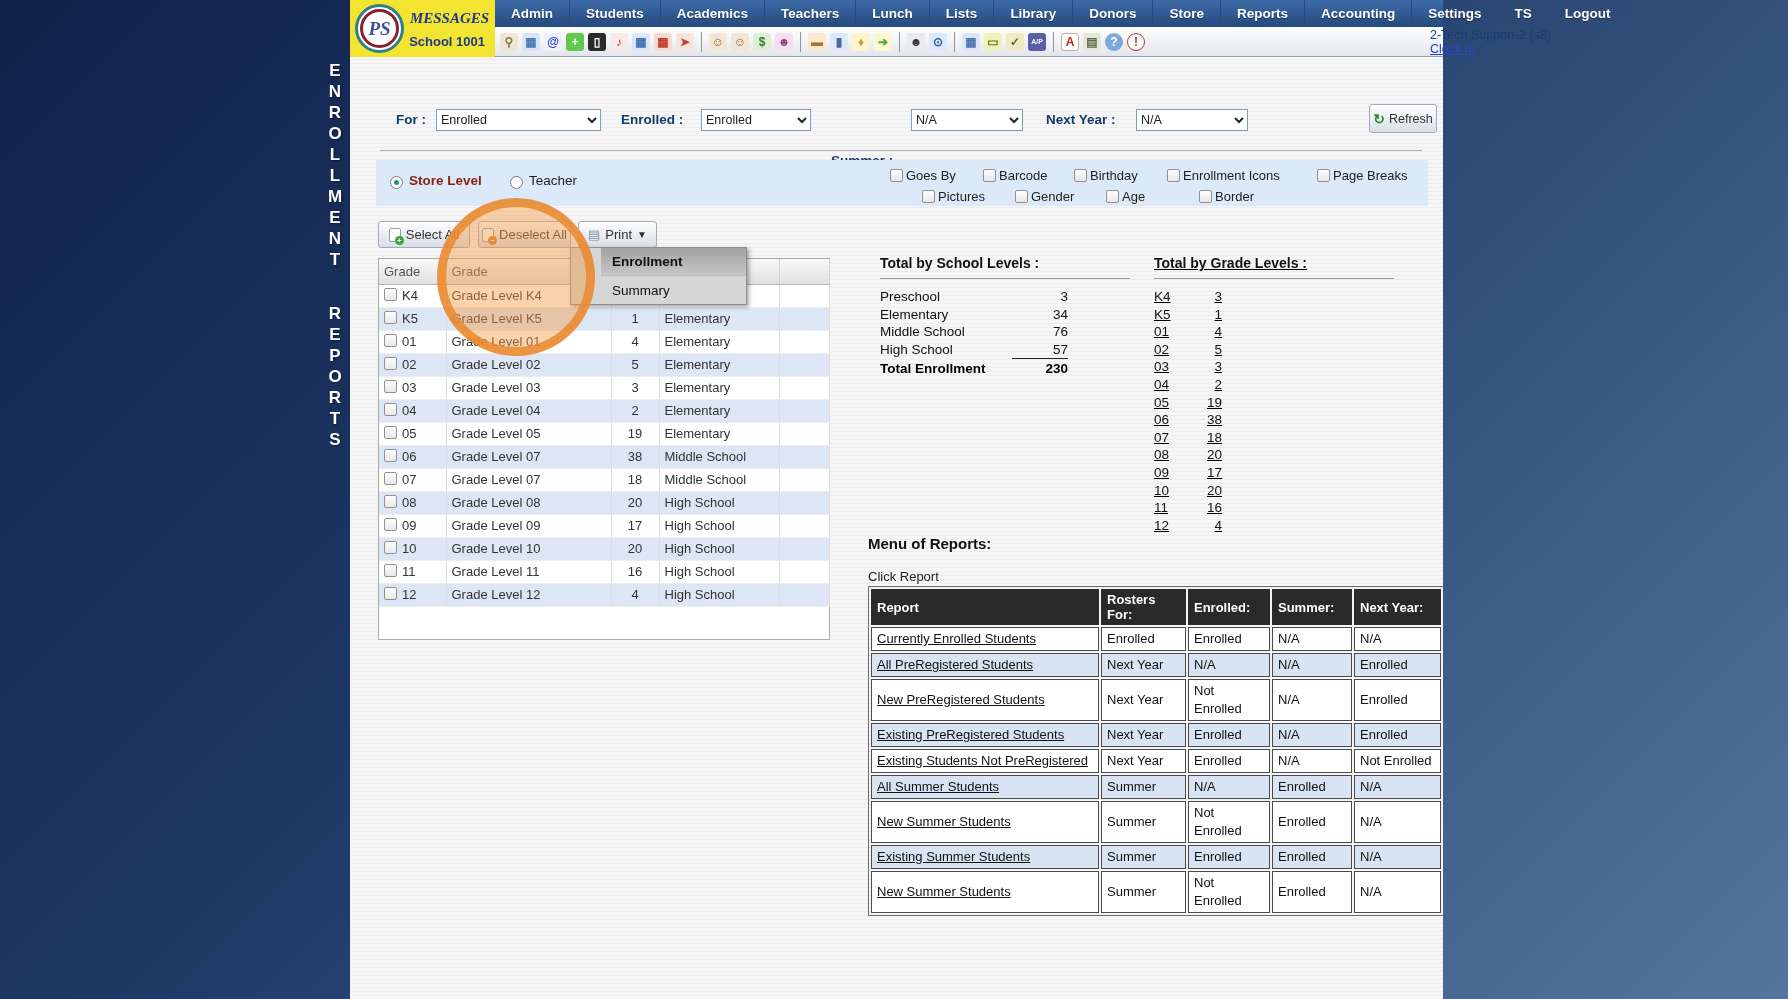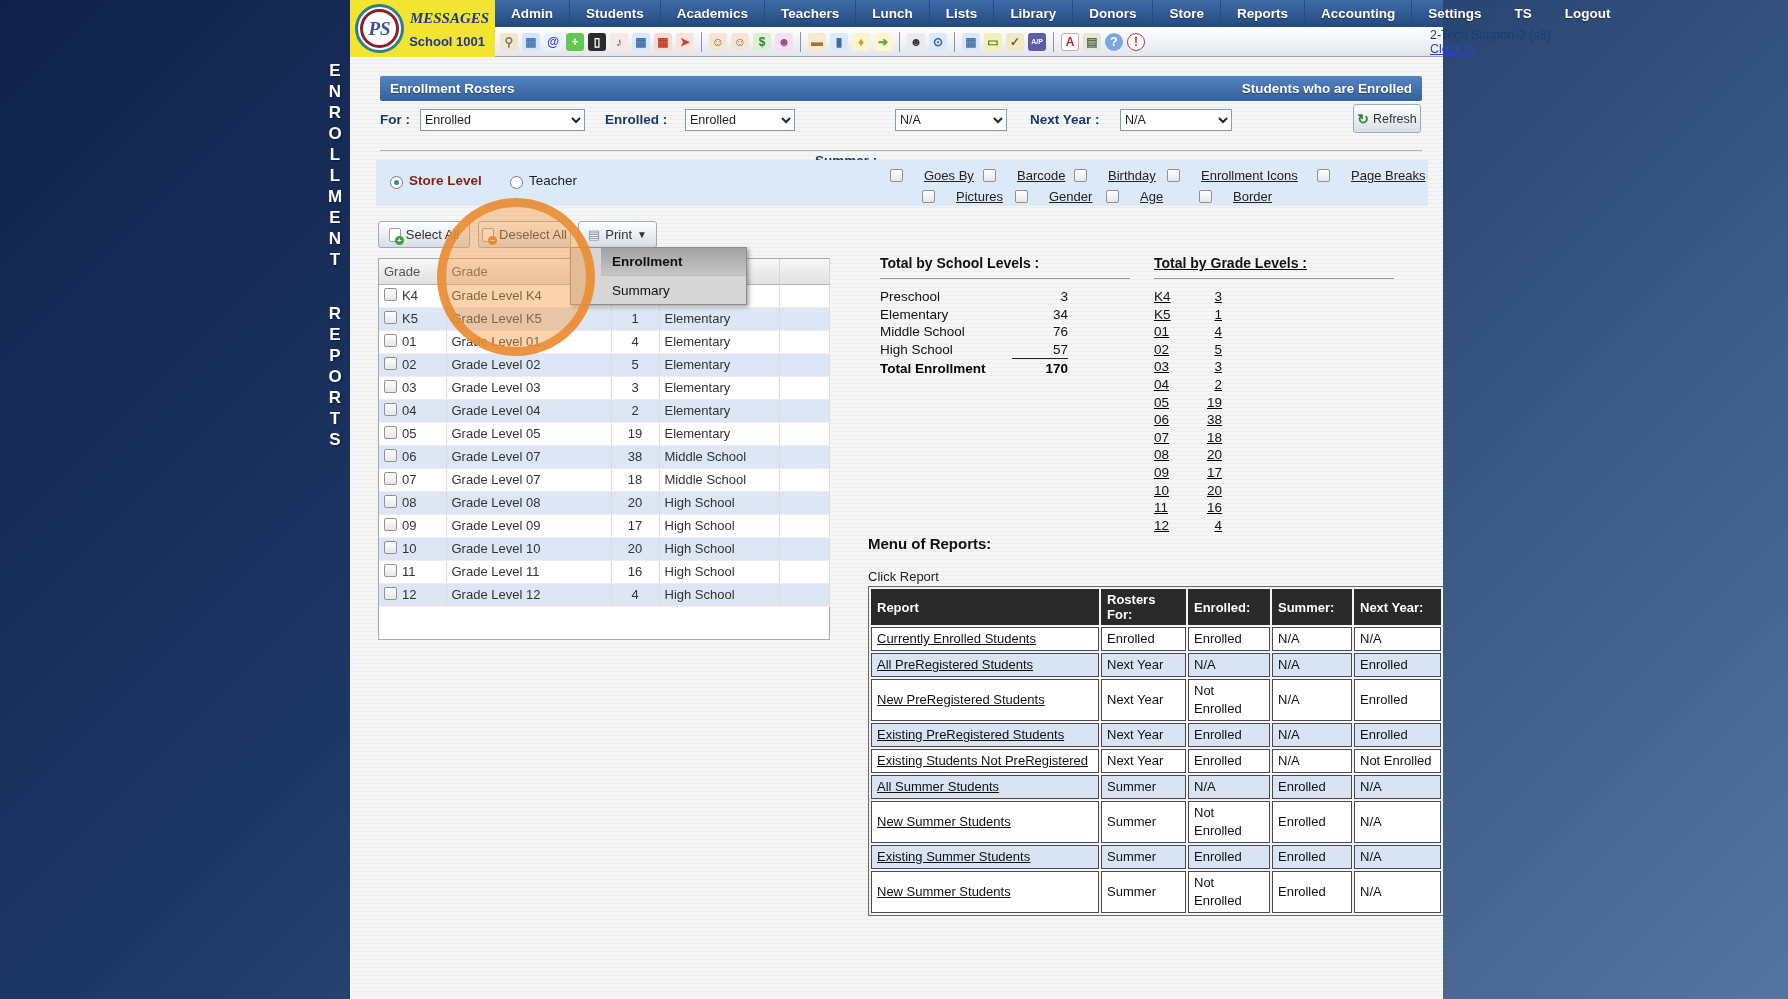--- a/index.html
+++ b/index.html
@@ -50,38 +50,38 @@
 
   
   .content { position:absolute; left:0; top:57px; width:1093px; height:942px;
     background:repeating-linear-gradient(0deg,#f6f6f6 0 3px,#ededed 3px 4px); overflow:hidden; }
 
   .headerbar { left:30px; top:19px; width:1042px; height:25px;
     background:linear-gradient(#5584c1,#33619e); color:#fff; font-weight:bold; font-size:13.5px;
     display:flex; align-items:center; justify-content:space-between; padding:0 10px;
     text-shadow:0 1px 1px rgba(0,0,0,.4); border-radius:2px; }
 
-  .filters { left:0; top:50px; width:964px; height:30px; }
+  .filters { left:16px; top:50px; width:964px; height:30px; }
   .flabel { position:absolute; top:5px; font-weight:bold; font-size:13.5px; color:#143a6d; }
   .fselect { position:absolute; top:2px; height:22px; font-size:12.5px; border:1px solid #7f9db9; background:#fff; color:#222; }
   .refresh-btn { position:absolute; left:1003px; top:-3px; width:68px; height:29px;
     background:linear-gradient(#fefefe,#d9dee7); border:1px solid #9daabb; border-radius:3px;
     font-size:12.5px; color:#333; display:flex; align-items:center; justify-content:center; gap:4px; cursor:pointer; }
   .refresh-glyph { color:#2e8b2e; font-weight:bold; font-size:14px; }
 
   .hr-line { left:30px; top:93px; width:1042px; height:1px; background:#aab0b8; }
 
   .options-panel { left:26px; top:103px; width:1052px; height:46px; background:#dce9f8; }
   .radio { width:13px; height:13px; border:1px solid #7b7b7b; border-radius:50%; background:#fff; display:inline-block; position:relative; vertical-align:-2px; cursor:pointer; }
   .radio.sel::after { content:""; position:absolute; inset:3px; border-radius:50%; background:#2f8f8f; }
   .grade-level-label { font-weight:bold; font-size:13.5px; color:#8a1f10; }
   .teacher-label { font-size:13.5px; color:#222; }
   .cbgrid { position:absolute; left:514px; top:5px; display:grid;
     grid-template-columns:93px 91px 93px 150px 120px; grid-auto-rows:21px; }
-  .cbitem { display:flex; align-items:center; gap:21px; font-size:13px; color:#222;text-decoration:underline; }
+  .cbitem { display:flex; align-items:center; gap:3px; font-size:13px; color:#222; }
   .cb { width:13px; height:13px; background:linear-gradient(#fff,#e7e7e7); border:1px solid #919191; border-radius:2px; display:inline-block; flex:0 0 auto; cursor:pointer; }
 
   
   .act-btn { position:absolute; top:164px; height:27px; background:linear-gradient(#fefefe,#d8dde6);
     border:1px solid #9daabb; border-radius:3px; font-size:13px; color:#333;
     display:flex; align-items:center; justify-content:center; gap:5px; cursor:pointer; }
   .page-ic { width:12px; height:14px; background:#fff; border:1px solid #8fa0b5; border-radius:2px; position:relative; flex:0 0 auto; }
   .page-badge { position:absolute; right:-4px; bottom:-4px; width:9px; height:9px; border-radius:50%;
     color:#fff; font-size:8px; line-height:9px; text-align:center; font-weight:bold; }
   .badge-green { background:#3ba33b; }
@@ -223,24 +223,20 @@
         <span class="tbicon round" style="background: rgb(255, 255, 255); color: rgb(179, 58, 58); border: 1px solid rgb(179, 58, 58);">!</span>
       </div>
     <div class="userblock">
       <div class="user-name">2-Tech Support-2 (s8)</div>
       <span class="clock-link">Clock In</span>
     </div>
   </div>
 
   <div class="content">
 
-    <div class="abs headerbar">
-      <span>Enrollment Rosters</span>
-      <span>Students who are Enrolled</span>
-    </div>
 
     <div class="abs filters">
       <span class="flabel" style="left:30px;">For :</span>
       <select class="fselect" style="left:70px;width:165px;">
         <option>Enrolled</option>
       </select>
       <span class="flabel" style="left:255px;">Enrolled :</span>
       <select class="fselect" style="left:335px;width:110px;">
         <option>Enrolled</option>
       </select>
@@ -487,21 +483,21 @@
             <span class="tval">76</span>
           </div>
 
           <div class="trow alt u">
             <span class="tlabel">High School</span>
             <span class="tval">57</span>
           </div>
         </div>
       <div class="tot-total">
         <span class="tlabel">Total Enrollment</span>
-        <span class="tval">170</span>
+        <span class="tval">230</span>
       </div>
     </div>
 
     <div class="abs totals-grade">
       <div class="tot-title">Total by Grade Levels :</div>
       <div class="tot-hr"></div>
       <div>
 
           <div class="grow">
             <span class="glabel">K4</span>

